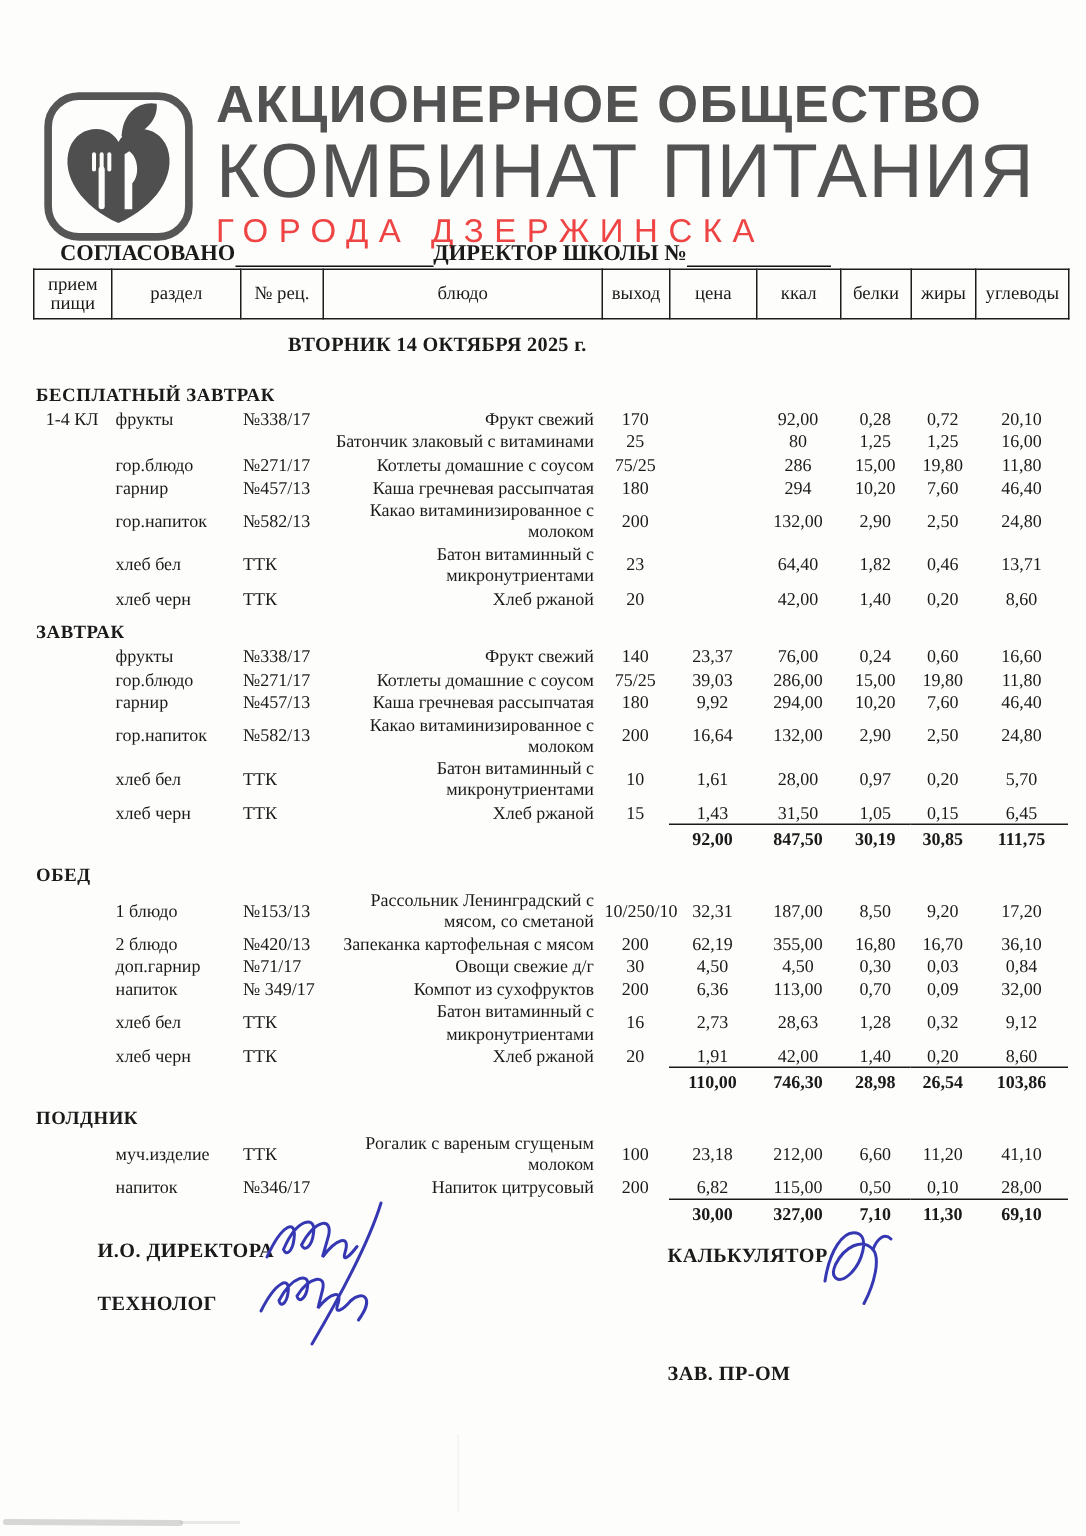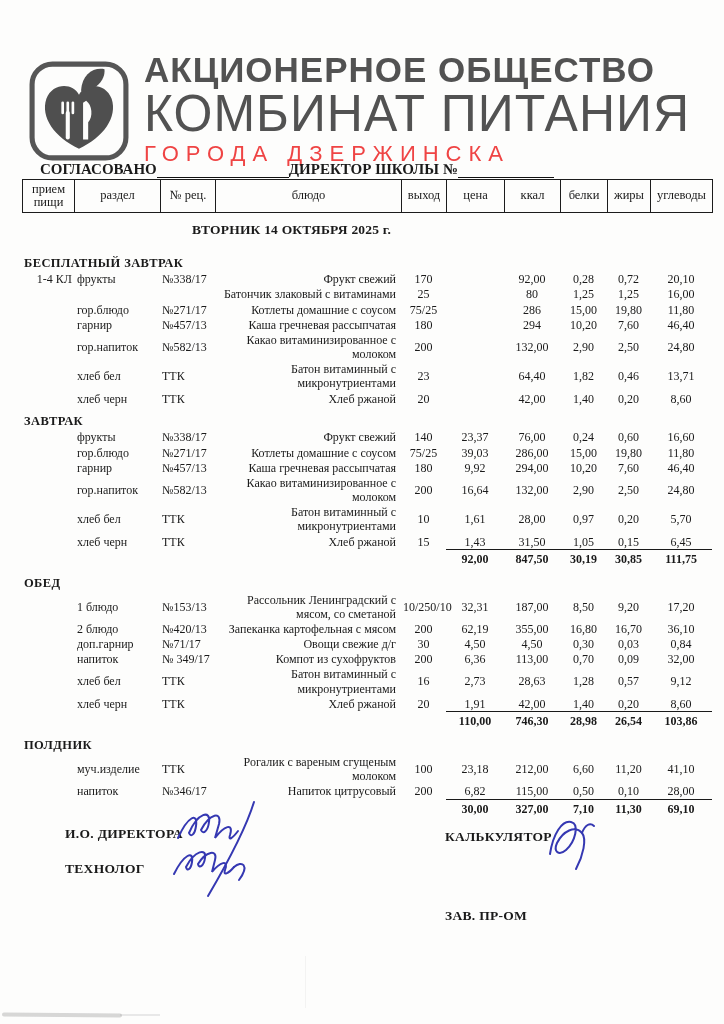--- a/index.html
+++ b/index.html
@@ -37,21 +37,21 @@
   }
   .menu-table{position:absolute;left:22px;top:248px;width:690px;}
   .menu-table td{
     font-size:12px;line-height:1.18;vertical-align:middle;
     padding:0.5px 2px;overflow:visible;
   }
   .menu-table .section-title td{
     font-weight:bold;font-size:12.5px;letter-spacing:0.4px;
     padding-top:8px;padding-bottom:1px;
   }
-  .c-meal{text-align:right;white-space:nowrap;}
+  .c-meal{text-align:center;white-space:nowrap;}
   .c-razdel{text-align:left;padding-left:3px !important;}
   .c-rec{text-align:left;white-space:nowrap;}
   .c-dish{text-align:right;padding-right:5px !important;}
   .c-out{text-align:center;white-space:nowrap;}
   .c-num{text-align:center;white-space:nowrap;}
   .total td{font-weight:bold;padding-top:2px;padding-bottom:2px;}
   .rule{border-top:1.6px solid #1a1a1a;}
   
   .sig-block{position:absolute;left:22px;top:812px;width:690px;height:110px;font-weight:bold;font-size:13.5px;}
   .sig-label{position:absolute;white-space:nowrap;letter-spacing:0.3px;}
@@ -372,21 +372,21 @@
         </tr>
         <tr>
           <td class="c-meal"></td>
           <td class="c-razdel">хлеб бел</td>
           <td class="c-rec">ТТК</td>
           <td class="c-dish">Батон витаминный с микронутриентами</td>
           <td class="c-out">16</td>
           <td class="c-num">2,73</td>
           <td class="c-num">28,63</td>
           <td class="c-num">1,28</td>
-          <td class="c-num">0,57</td>
+          <td class="c-num">0,32</td>
           <td class="c-num">9,12</td>
         </tr>
         <tr>
           <td class="c-meal"></td>
           <td class="c-razdel">хлеб черн</td>
           <td class="c-rec">ТТК</td>
           <td class="c-dish">Хлеб ржаной</td>
           <td class="c-out">20</td>
           <td class="c-num">1,91</td>
           <td class="c-num">42,00</td>

